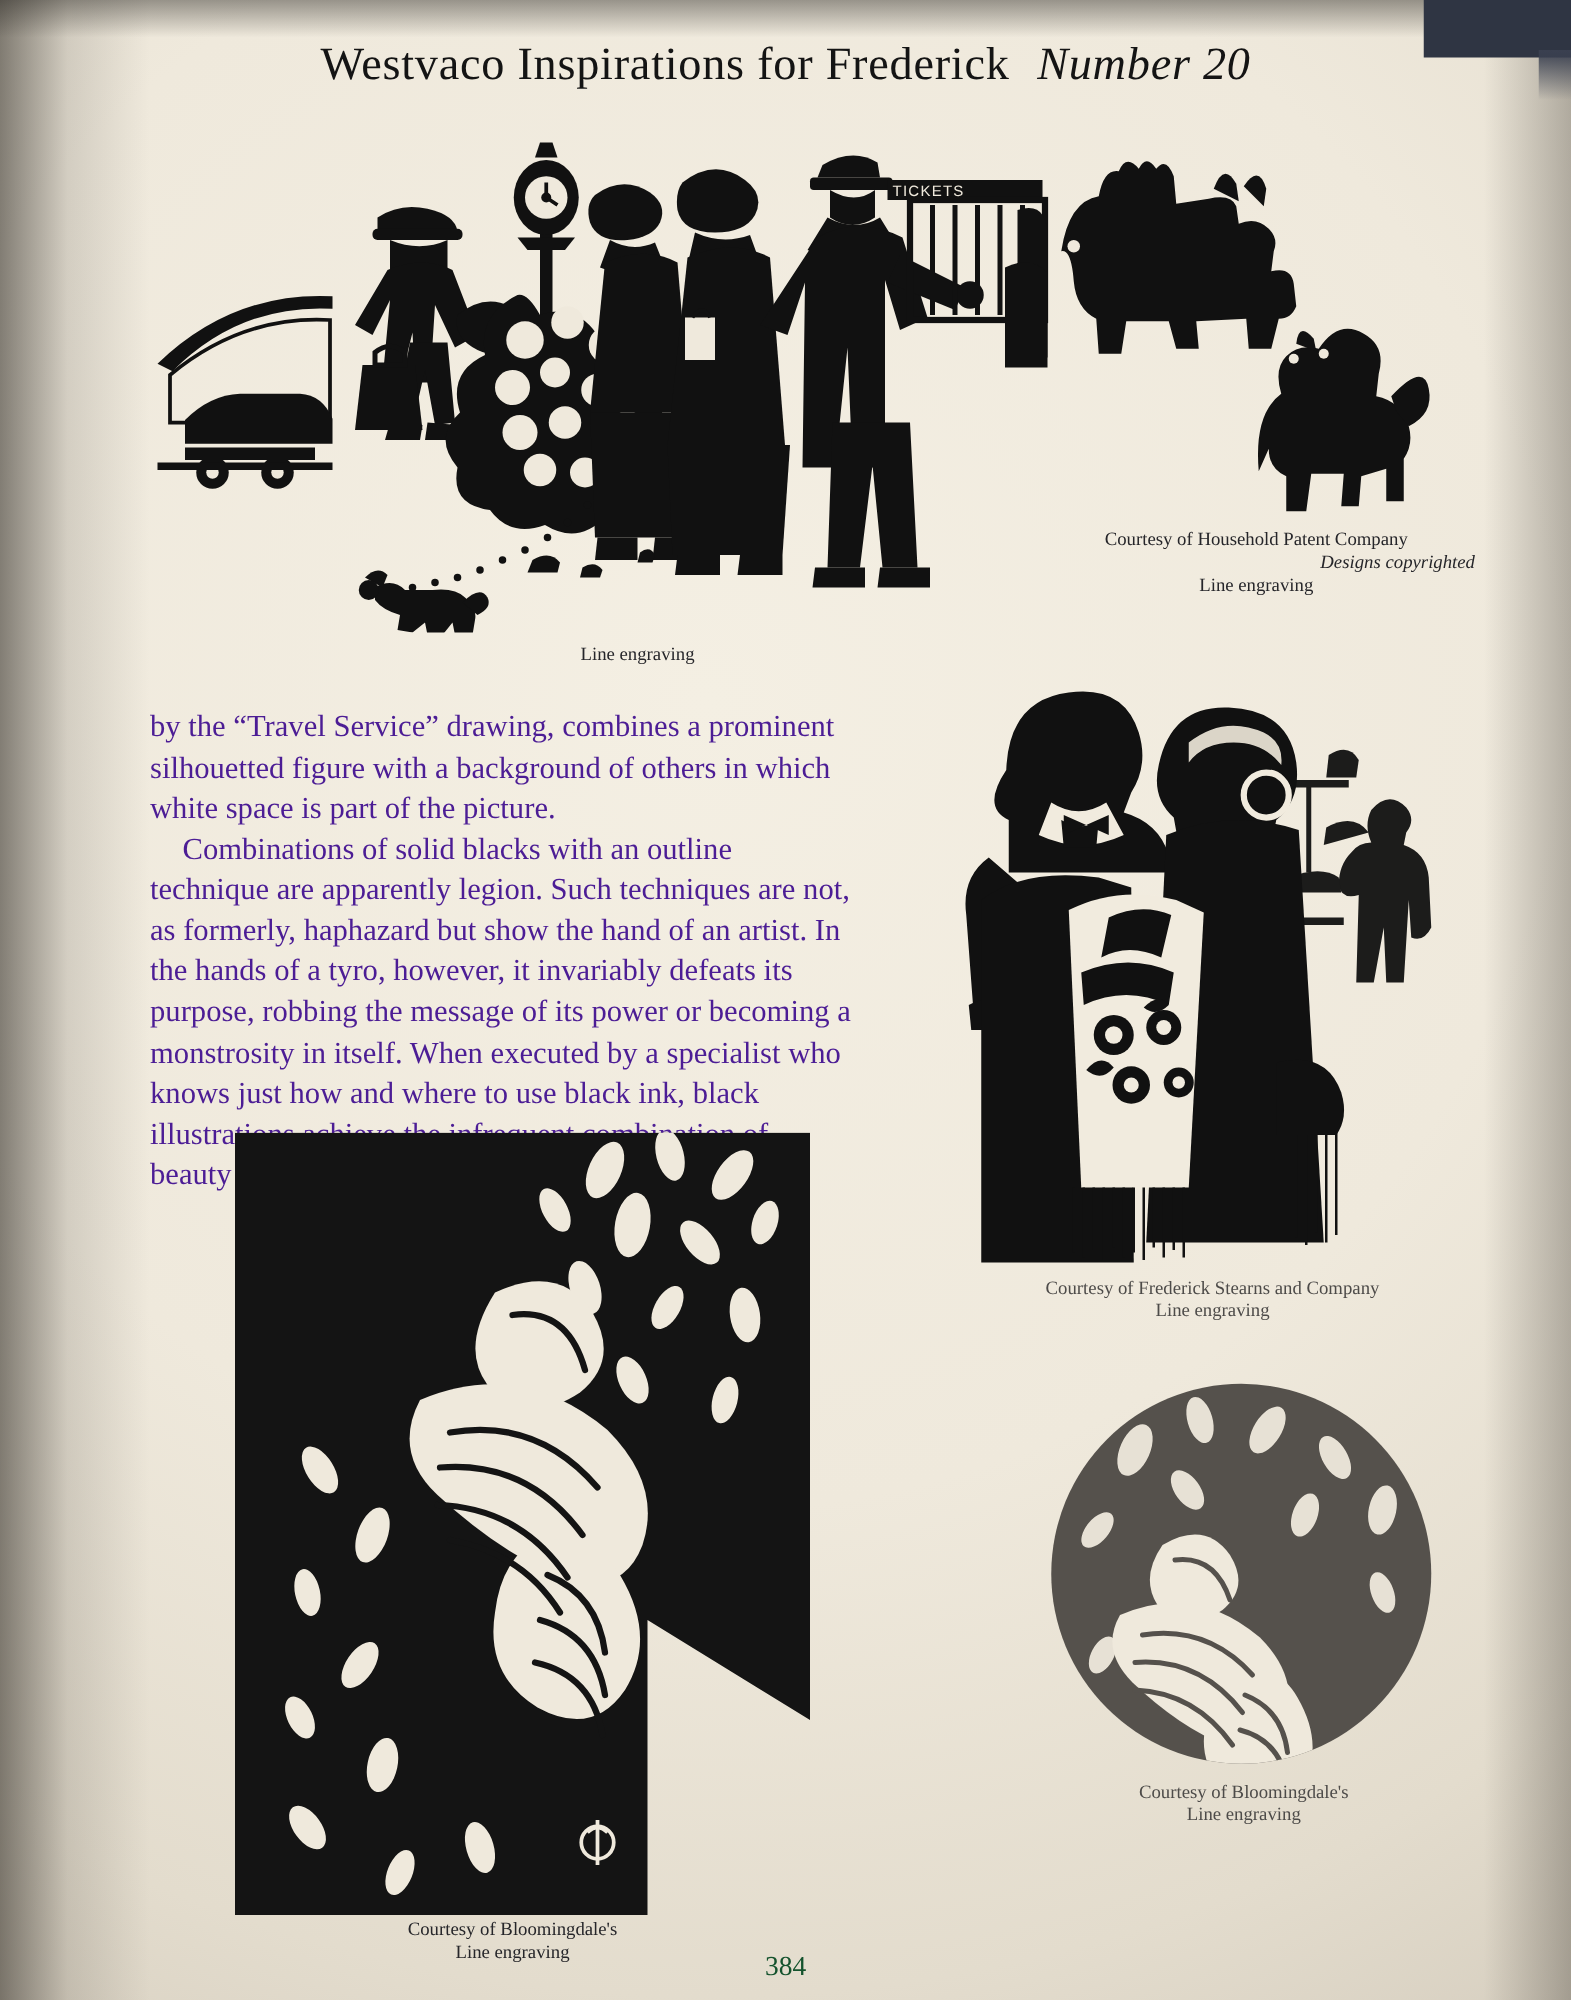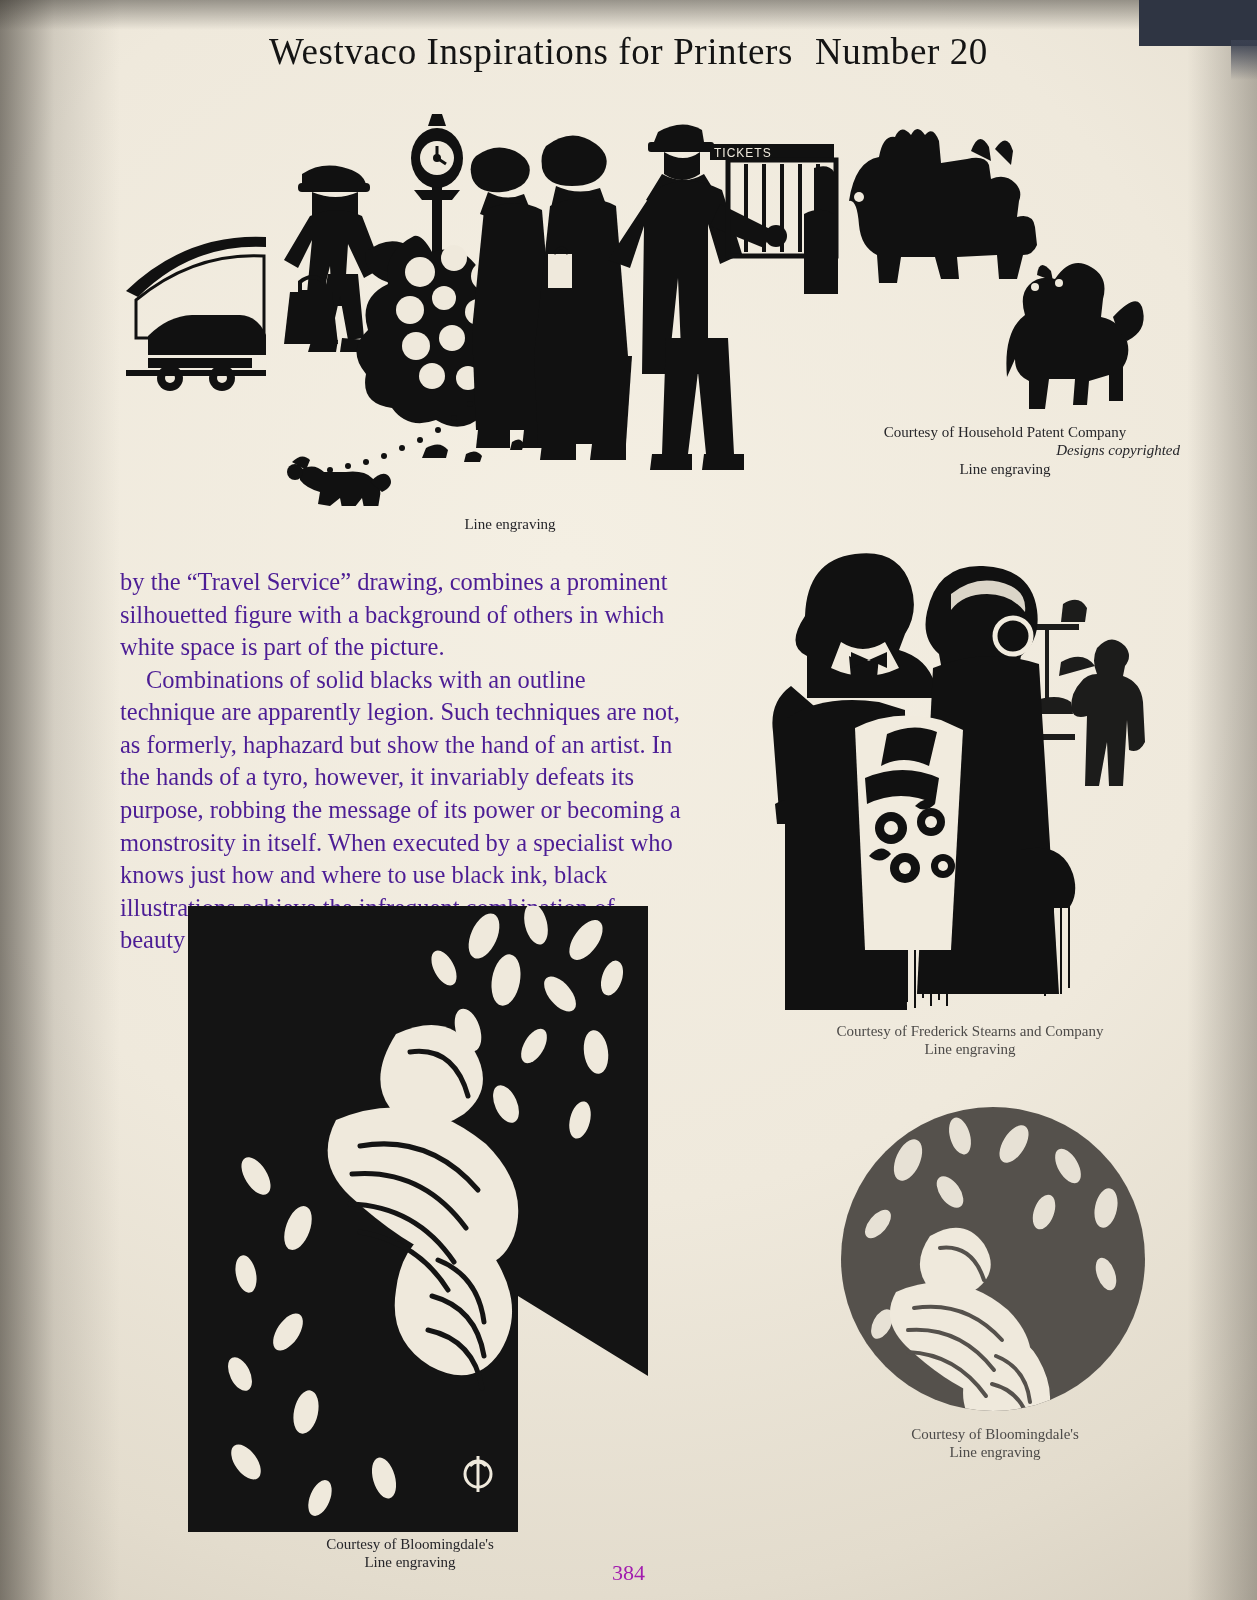--- a/index.html
+++ b/index.html
@@ -55,21 +55,21 @@
   .hdr {
     position: absolute;
     top: 30px;
     left: 0; right: 0;
     text-align: center;
     font-size: 37px;
     letter-spacing: 0.6px;
     white-space: nowrap;
   }
   .hdr .t1 { font-family: "Liberation Serif", serif; }
-  .hdr .t2 { margin-left: 22px; }
+  .hdr .t2 { font-style: italic; margin-left: 22px; }
 
   .caption {
     position: absolute;
     text-align: center;
     font-size: 15px;
     line-height: 1.22;
     color: #26262a;
   }
   .caption .it { font-style: italic; text-align: right; }
   .caption.faded { color: #4d4b49; }
@@ -83,39 +83,39 @@
   }
   .bodytext p { margin: 0; }
   .bodytext p + p { text-indent: 26px; }
 
   .pageno {
     position: absolute;
     bottom: 14px;
     left: 0; right: 0;
     text-align: center;
     font-size: 22px;
-    color: #a21caf;
+    color: #14532d;
   }
 
   
   .art { position: absolute; }
   .art svg { display: block; }
 
   .fig-frederick {
     filter: contrast(1.02);
   }
 </style>
 </head>
 <body>
 
 <div id="page">
   <div id="paper"></div>
 
   <div class="hdr">
-    <span class="t1">Westvaco Inspirations for Printers</span><span class="t2">Number 20</span>
+    <span class="t1">Westvaco Inspirations for Frederick</span><span class="t2">Number 20</span>
   </div>
 
   <div class="art" style="left:114px; top:86px; width:730px; height:420px;">
     <svg viewBox="0 0 730 420" width="730" height="420" aria-hidden="true">
       <g fill="#111">
 
         <path d="M12 205 q60 -58 140 -54 l0 10 q-74 -4 -128 50 z"></path>
         <path d="M22 214 q58 -48 128 -44 l0 82 l-128 0 z" fill="none" stroke="#111" stroke-width="3"></path>
         <path d="M34 250 q20 -20 44 -21 l48 0 q18 1 26 20 l0 20 l-118 0 z"></path>
         <circle cx="56" cy="292" r="13"></circle>

